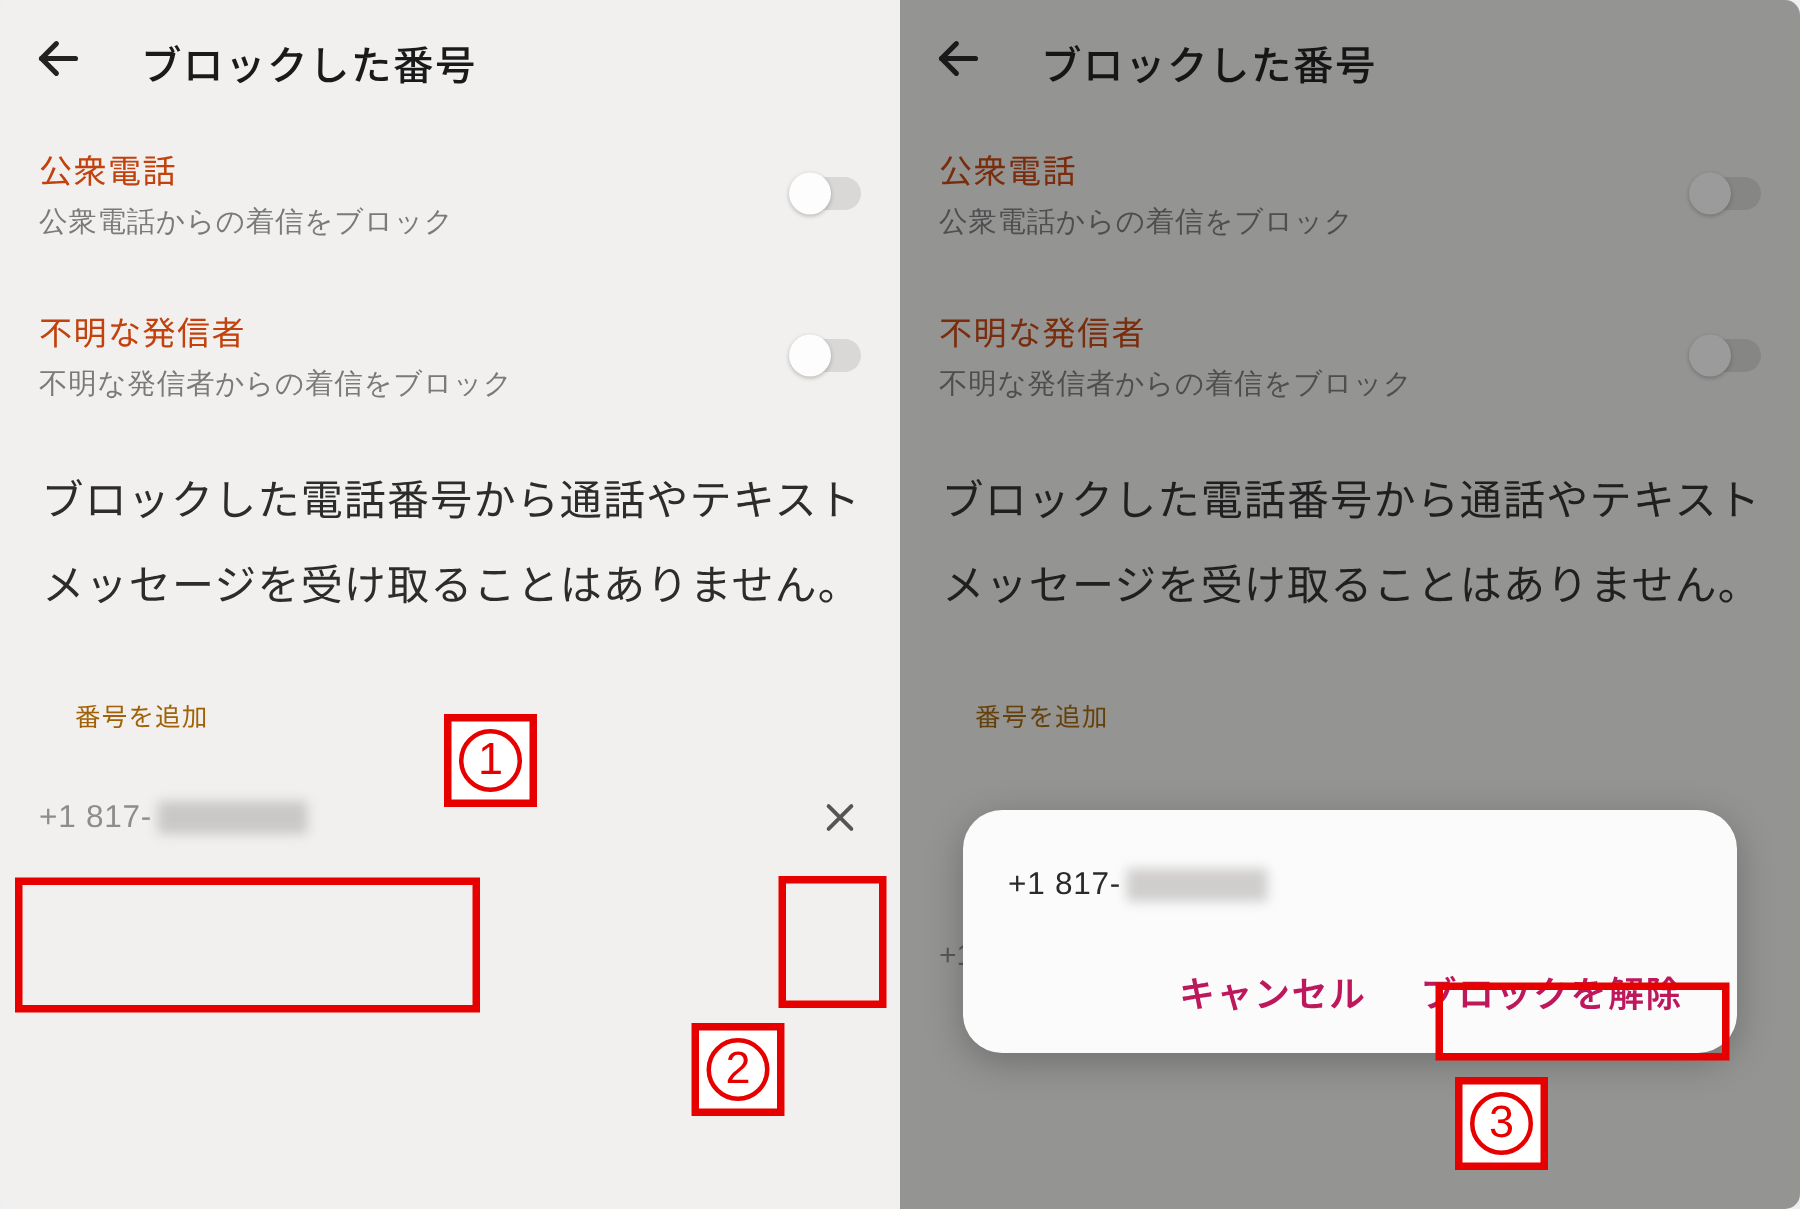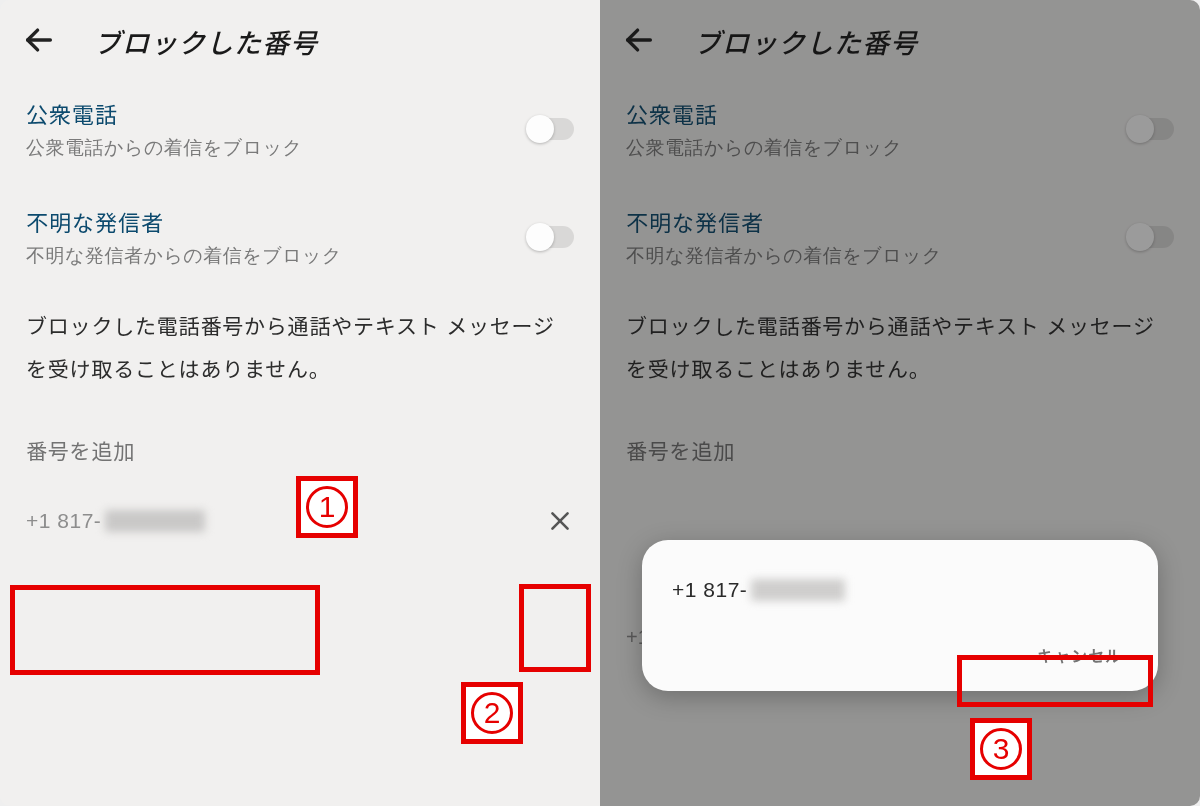--- a/index.html
+++ b/index.html
@@ -24,42 +24,40 @@
     width: 600px;
     height: 806px;
     position: relative;
     background: #f1f0ef;
   }
   .screen.right {
     filter: brightness(0.62) contrast(0.95);
   }
   .appbar {
     display: flex;
-    align-items: center;
     padding: 22px 20px 14px 22px;
-    font-style: italic;
   }
   .back-icon svg { width: 34px; height: 34px; }
   .appbar-title {
     font-size: 27px;
     font-weight: 500;
     color: #1a1a1a;
     margin-left: 38px;
     letter-spacing: 1px;
   }
   .setting {
     display: flex;
     align-items: center;
     justify-content: space-between;
     padding: 22px 26px 22px 26px;
   }
   .setting .texts { flex: 1; padding-right: 10px; }
   .setting-title {
     font-size: 22px;
-    color: #0c4a6e;
+    color: #c2410c;
     margin-bottom: 6px;
     letter-spacing: 1px;
   }
   .setting-sub {
     font-size: 19px;
     color: #7a7a7a;
     letter-spacing: 0.5px;
     font-family: Liberation Mono, monospace;
   }
   .toggle {
@@ -72,31 +70,33 @@
   .toggle::after {
     content: "";
     position: absolute;
     left: -2px; top: -3px;
     width: 28px; height: 28px;
     background: #fdfdfd;
     border-radius: 50%;
     box-shadow: 0 1px 3px rgba(0,0,0,0.25);
   }
   .info-text {
-    font-size: 21px;
+    font-size: 28px;
     color: #2c2c2c;
     padding: 14px 26px 4px 26px;
     line-height: 2.05;
     letter-spacing: 0.8px;
+    text-align: right;
   }
   .add-number {
-    font-size: 21px;
-    color: #737373;
+    font-size: 17px;
+    color: #a16207;
     padding: 40px 26px 26px 26px;
     letter-spacing: 0.8px;
+    margin-left: 24px;
   }
   .number-row {
     display: flex;
     align-items: center;
     justify-content: space-between;
     padding: 8px 18px 8px 26px;
   }
   .num-text {
     font-size: 21px;
     color: #8d8d8d;
@@ -165,23 +165,23 @@
   }
   .dialog-msg .blur { width: 94px; height: 22px; background:#cfcecd; }
   .dialog-actions {
     display: flex;
     justify-content: flex-end;
     gap: 32px;
     margin-top: 28px;
     padding-right: 4px;
   }
   .dialog-btn {
-    font-size: 16px;
+    font-size: 24px;
     font-weight: 600;
-    color: #737373;
+    color: #be185d;
     letter-spacing: 1px;
     padding: 6px 2px;
   }
 
   
   .peek {
     position: absolute;
     left: 26px;
     top: 626px;
     font-size: 20px;
@@ -281,20 +281,21 @@
     <div class="peek">+1</div>
   </div>
 
   <div class="dialog">
     <div class="dialog-msg">
       <span>+1 817-</span>
       <span class="blur"></span>
     </div>
     <div class="dialog-actions">
       <span class="dialog-btn">キャンセル</span>
+      <span class="dialog-btn">ブロックを解除</span>
     </div>
   </div>
 
   <div class="redbox" style="left:957px; top:655px; width:196px; height:52px;"></div>
   <div class="marker" style="left:970px; top:718px;">
     <div class="marker-inner">3</div>
   </div>
 
 </div>
 

